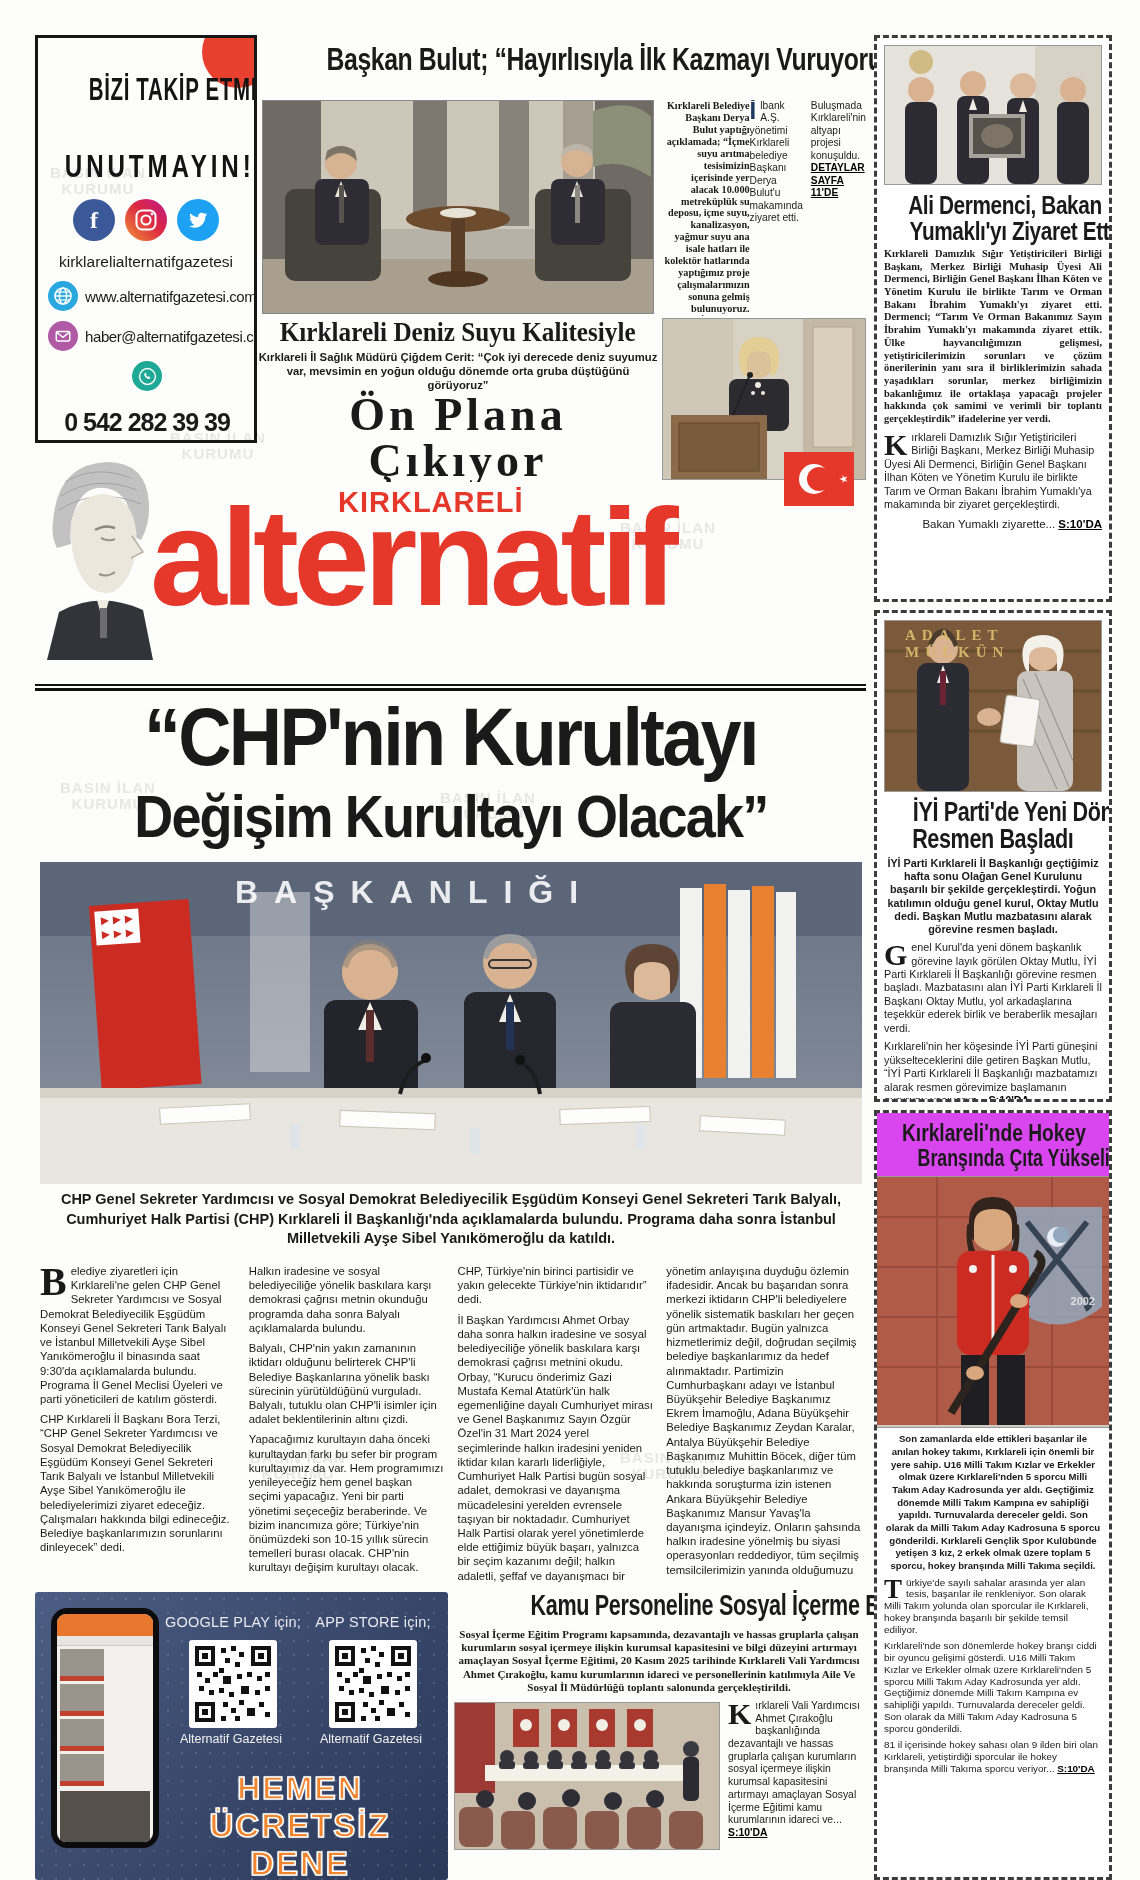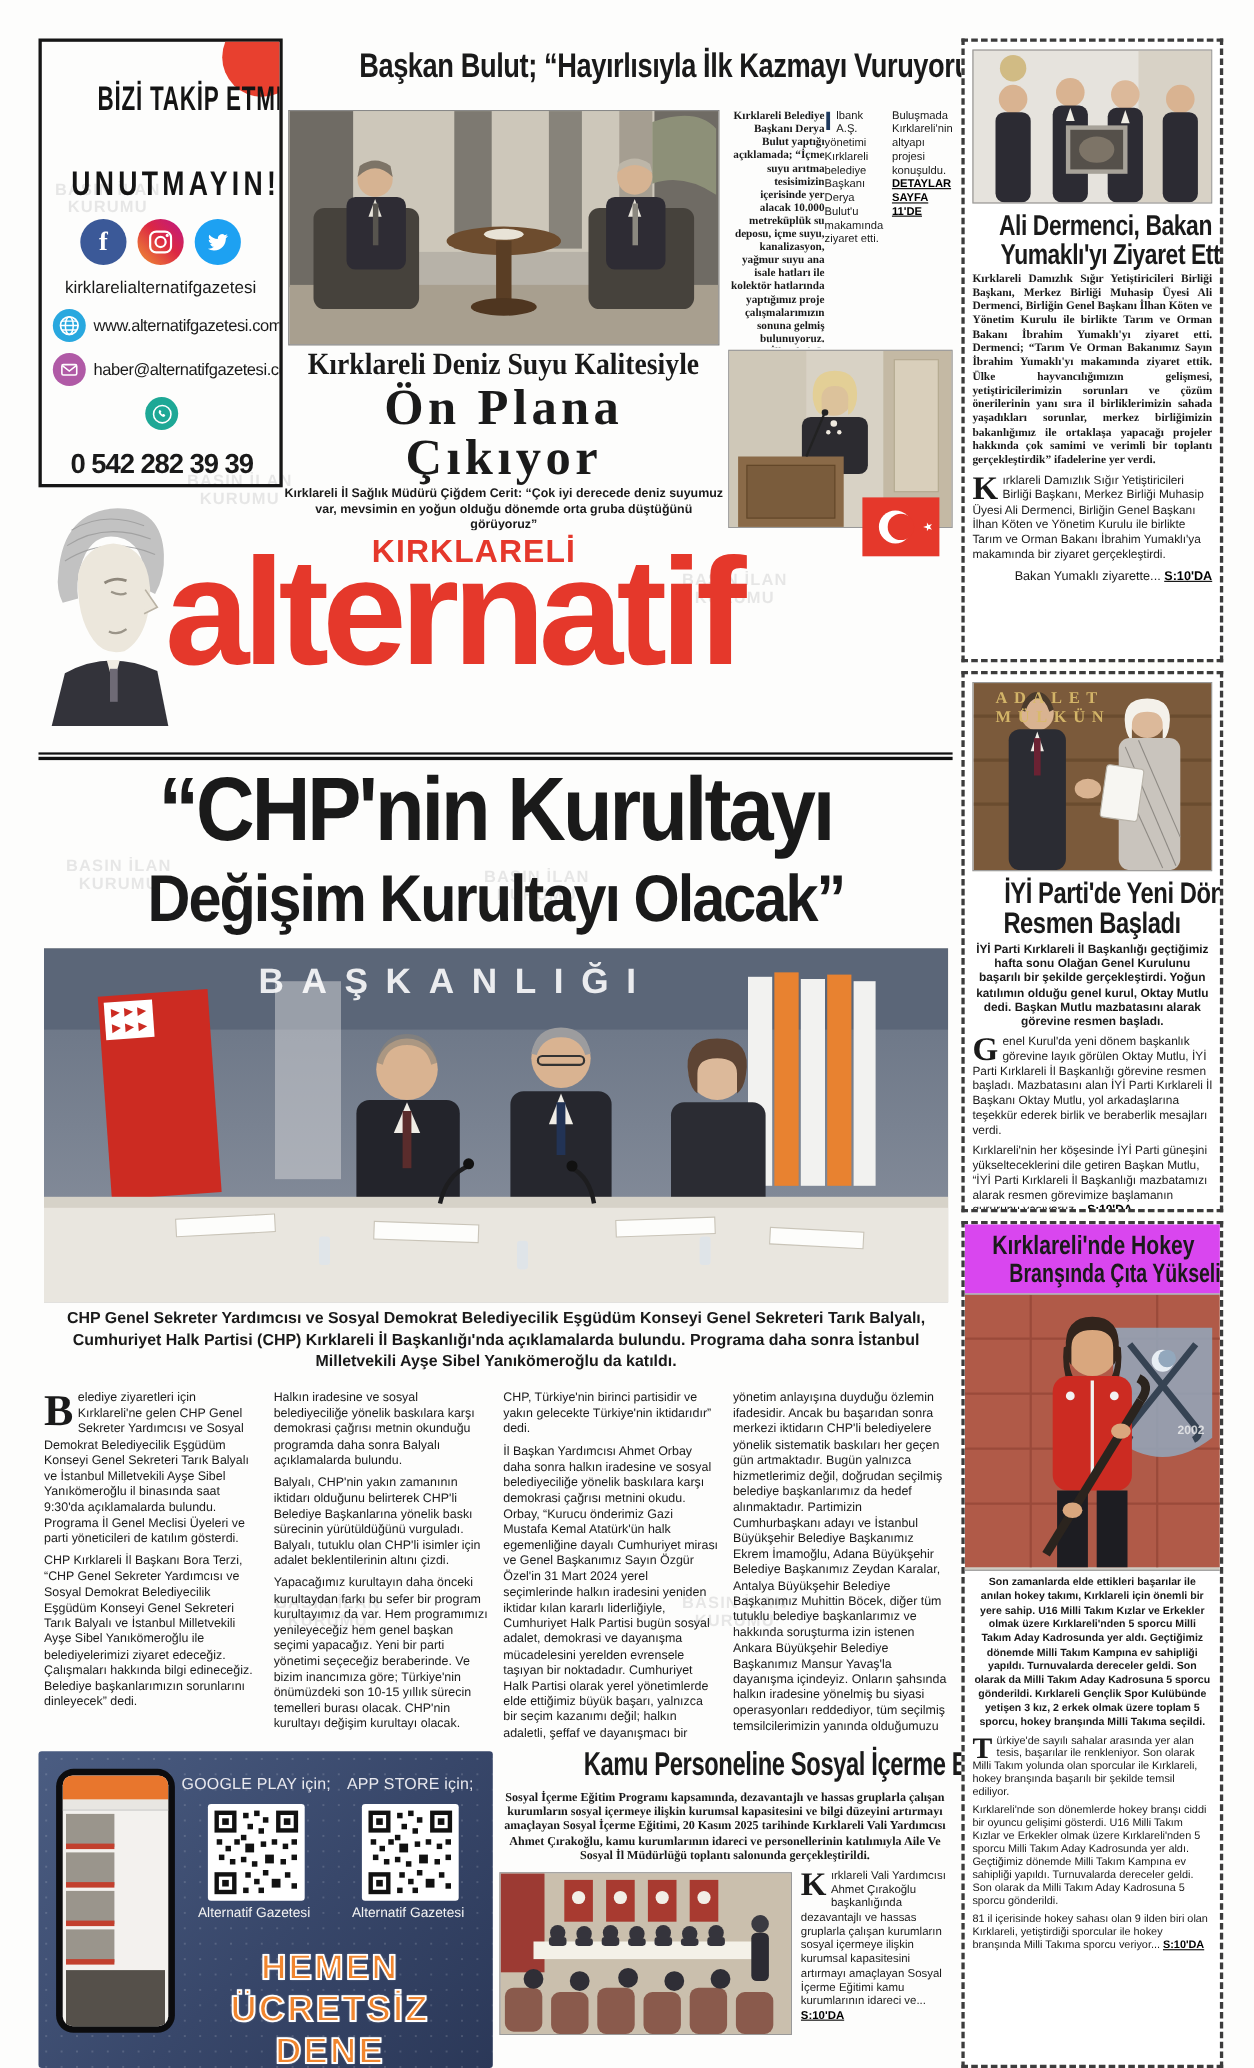--- a/index.html
+++ b/index.html
@@ -269,22 +269,22 @@
         <span class="dc">İ</span><span>lbank A.Ş. yönetimi Kırklareli belediye Başkanı Derya Bulut'u makamında ziyaret etti.</span>
       </div>
       <div class="n">
         <span>Buluşmada Kırklareli'nin altyapı projesi konuşuldu. </span><span class="lnk">DETAYLAR SAYFA 11'DE</span>
       </div>
     </div>
   </div>
 
   <div class="abs" id="deniz">
     <div id="deniz-h1"><span class="cond9">Kırklareli Deniz Suyu Kalitesiyle</span></div>
+    <div id="deniz-sub">Kırklareli İl Sağlık Müdürü Çiğdem Cerit: “Çok iyi derecede deniz suyumuz var, mevsimin en yoğun olduğu dönemde orta gruba düştüğünü görüyoruz”</div>
     <div id="deniz-h2">Ön Plana Çıkıyor</div>
-    <div id="deniz-sub">Kırklareli İl Sağlık Müdürü Çiğdem Cerit: “Çok iyi derecede deniz suyumuz var, mevsimin en yoğun olduğu dönemde orta gruba düştüğünü görüyoruz”</div>
 
   </div>
   <div class="abs photo" id="podium-photo">
     <svg width="202" height="160" viewBox="0 0 202 160">
       <rect width="202" height="160" fill="#d8d2c5"></rect>
       <rect x="140" y="0" width="62" height="160" fill="#c4b9a4"></rect>
         <rect x="150" y="8" width="40" height="120" fill="#d9cfbb" stroke="#b3a88f"></rect>
       <rect x="0" y="0" width="70" height="160" fill="#cfc8b8"></rect>
       <circle cx="95" cy="42" r="17" fill="#dcc29b"></circle>
       <path d="M76,44 q-2,-26 20,-26 q22,0 20,26 q-2,12 -8,14 l0,-10 q2,-16 -12,-16 q-14,0 -12,16 l0,10 q-6,-2 -8,-14z" fill="#e3cf96"></path>

